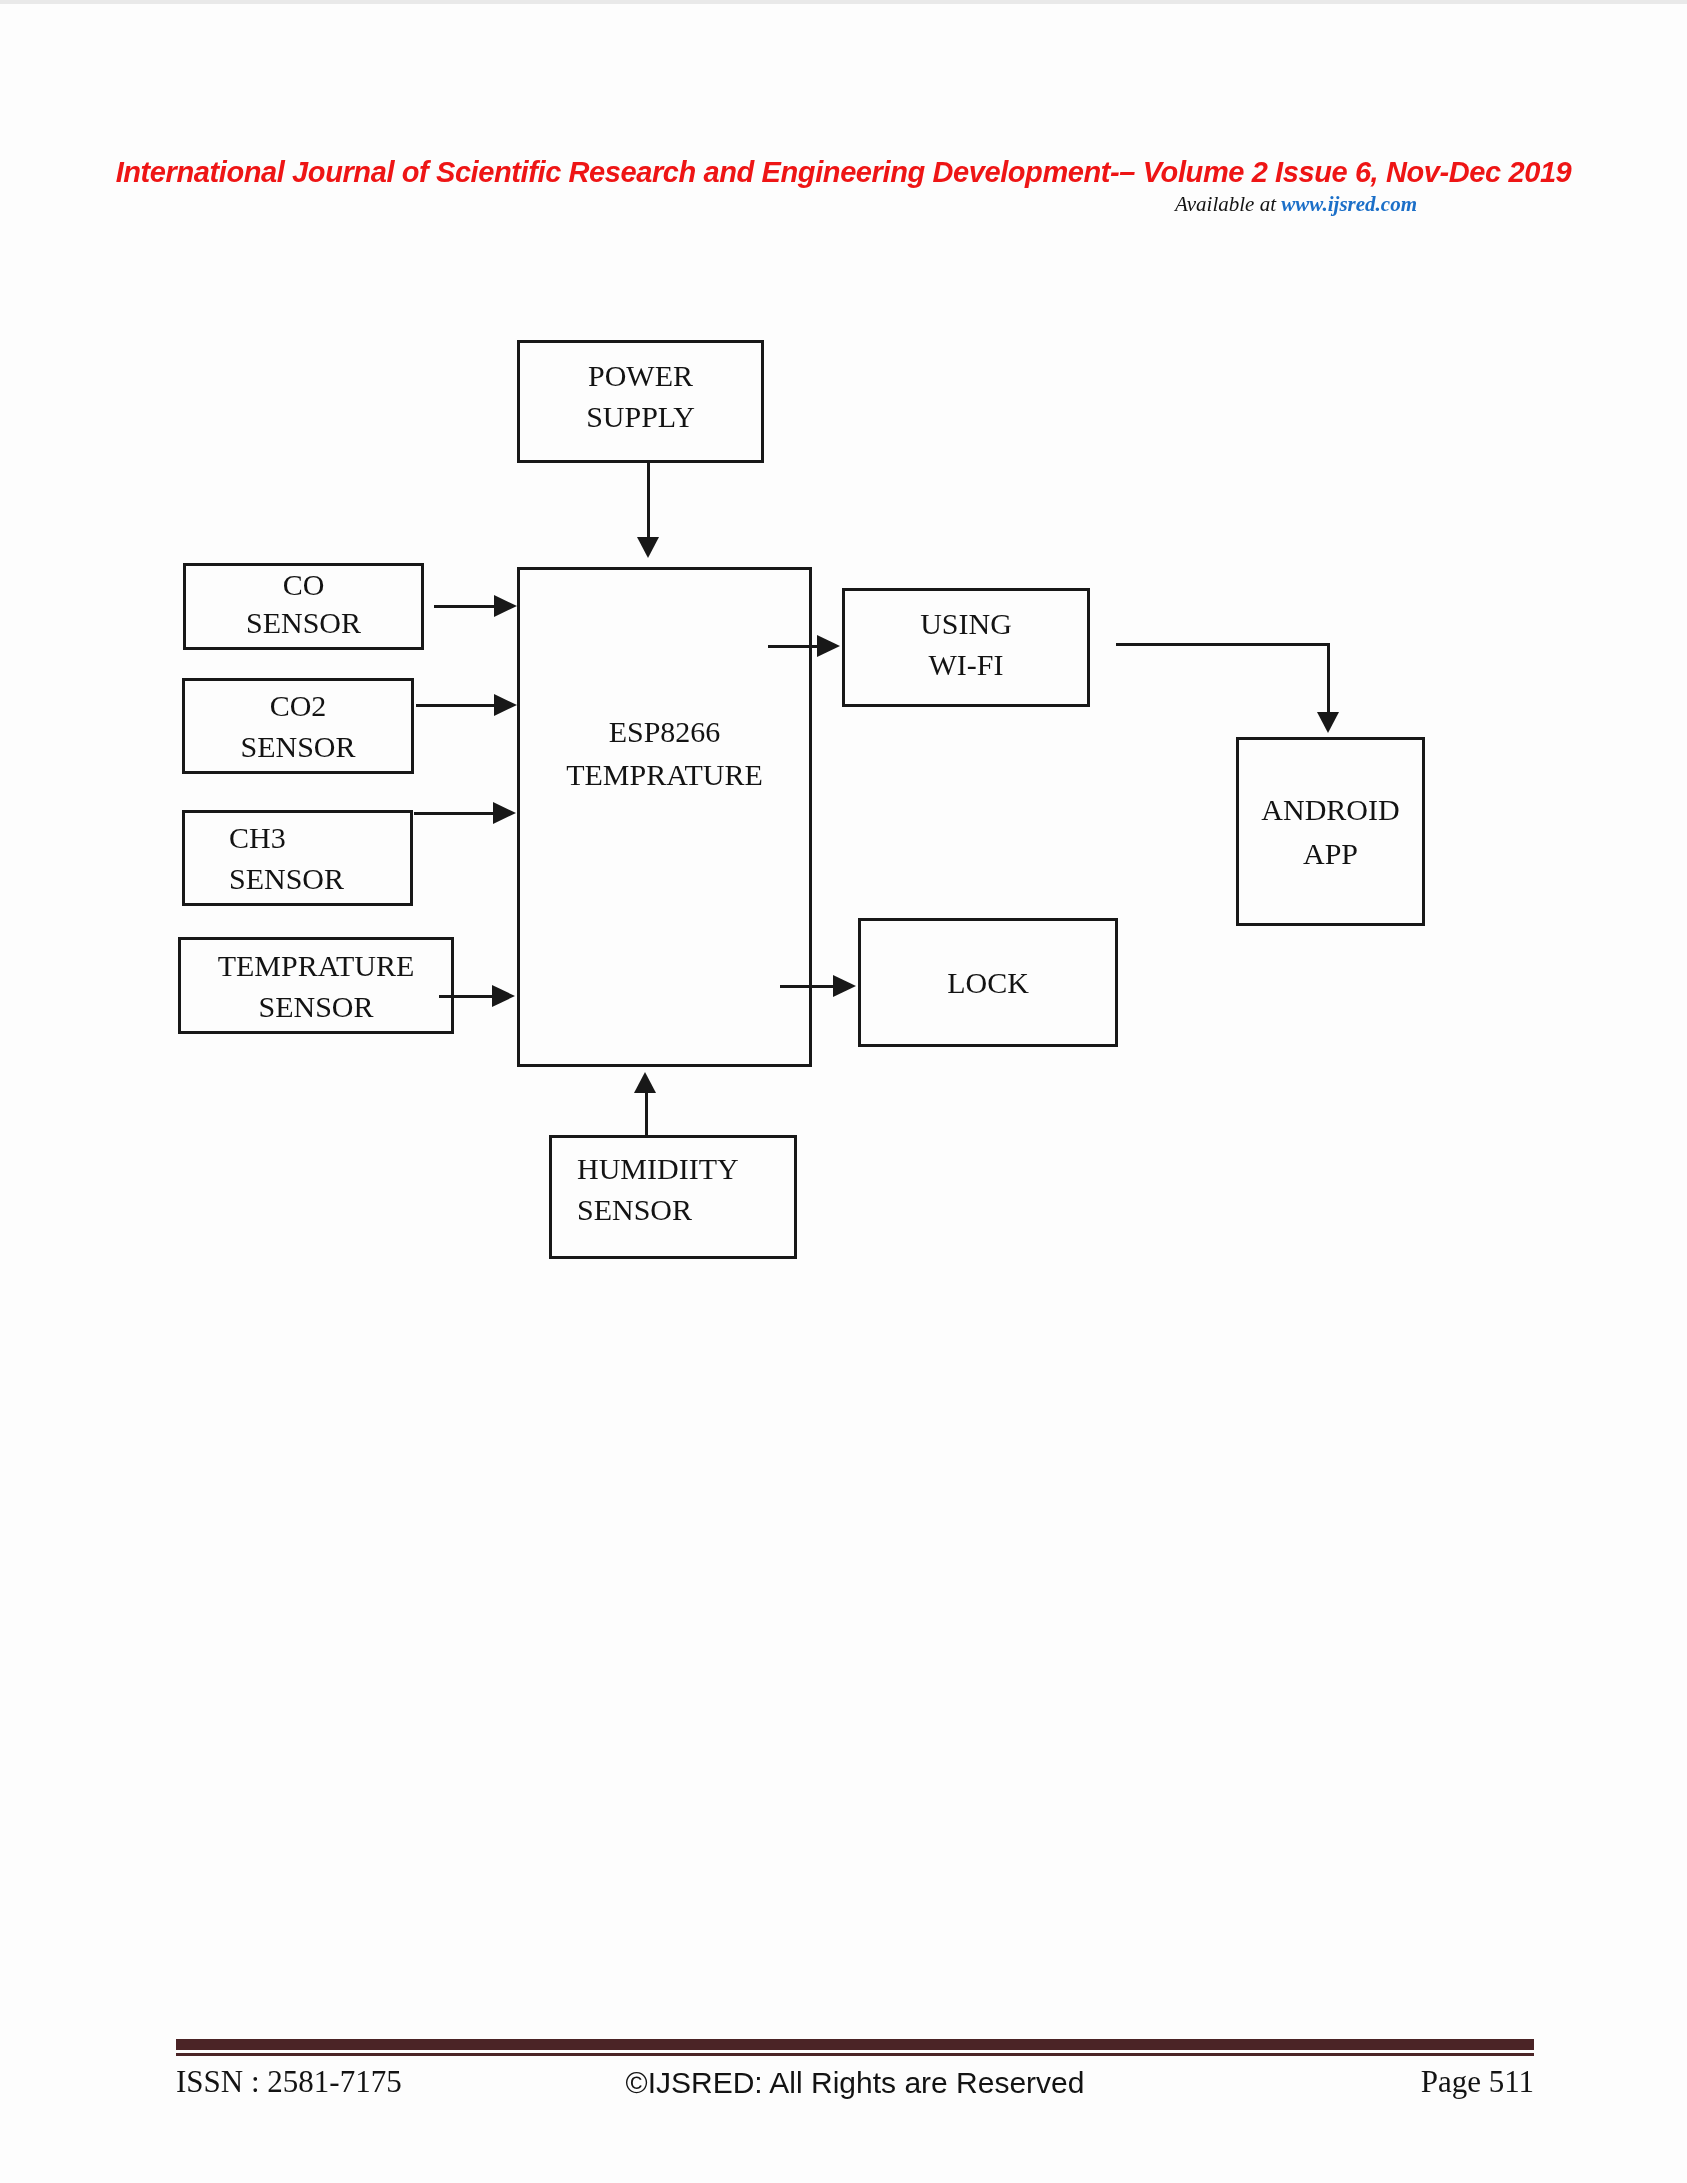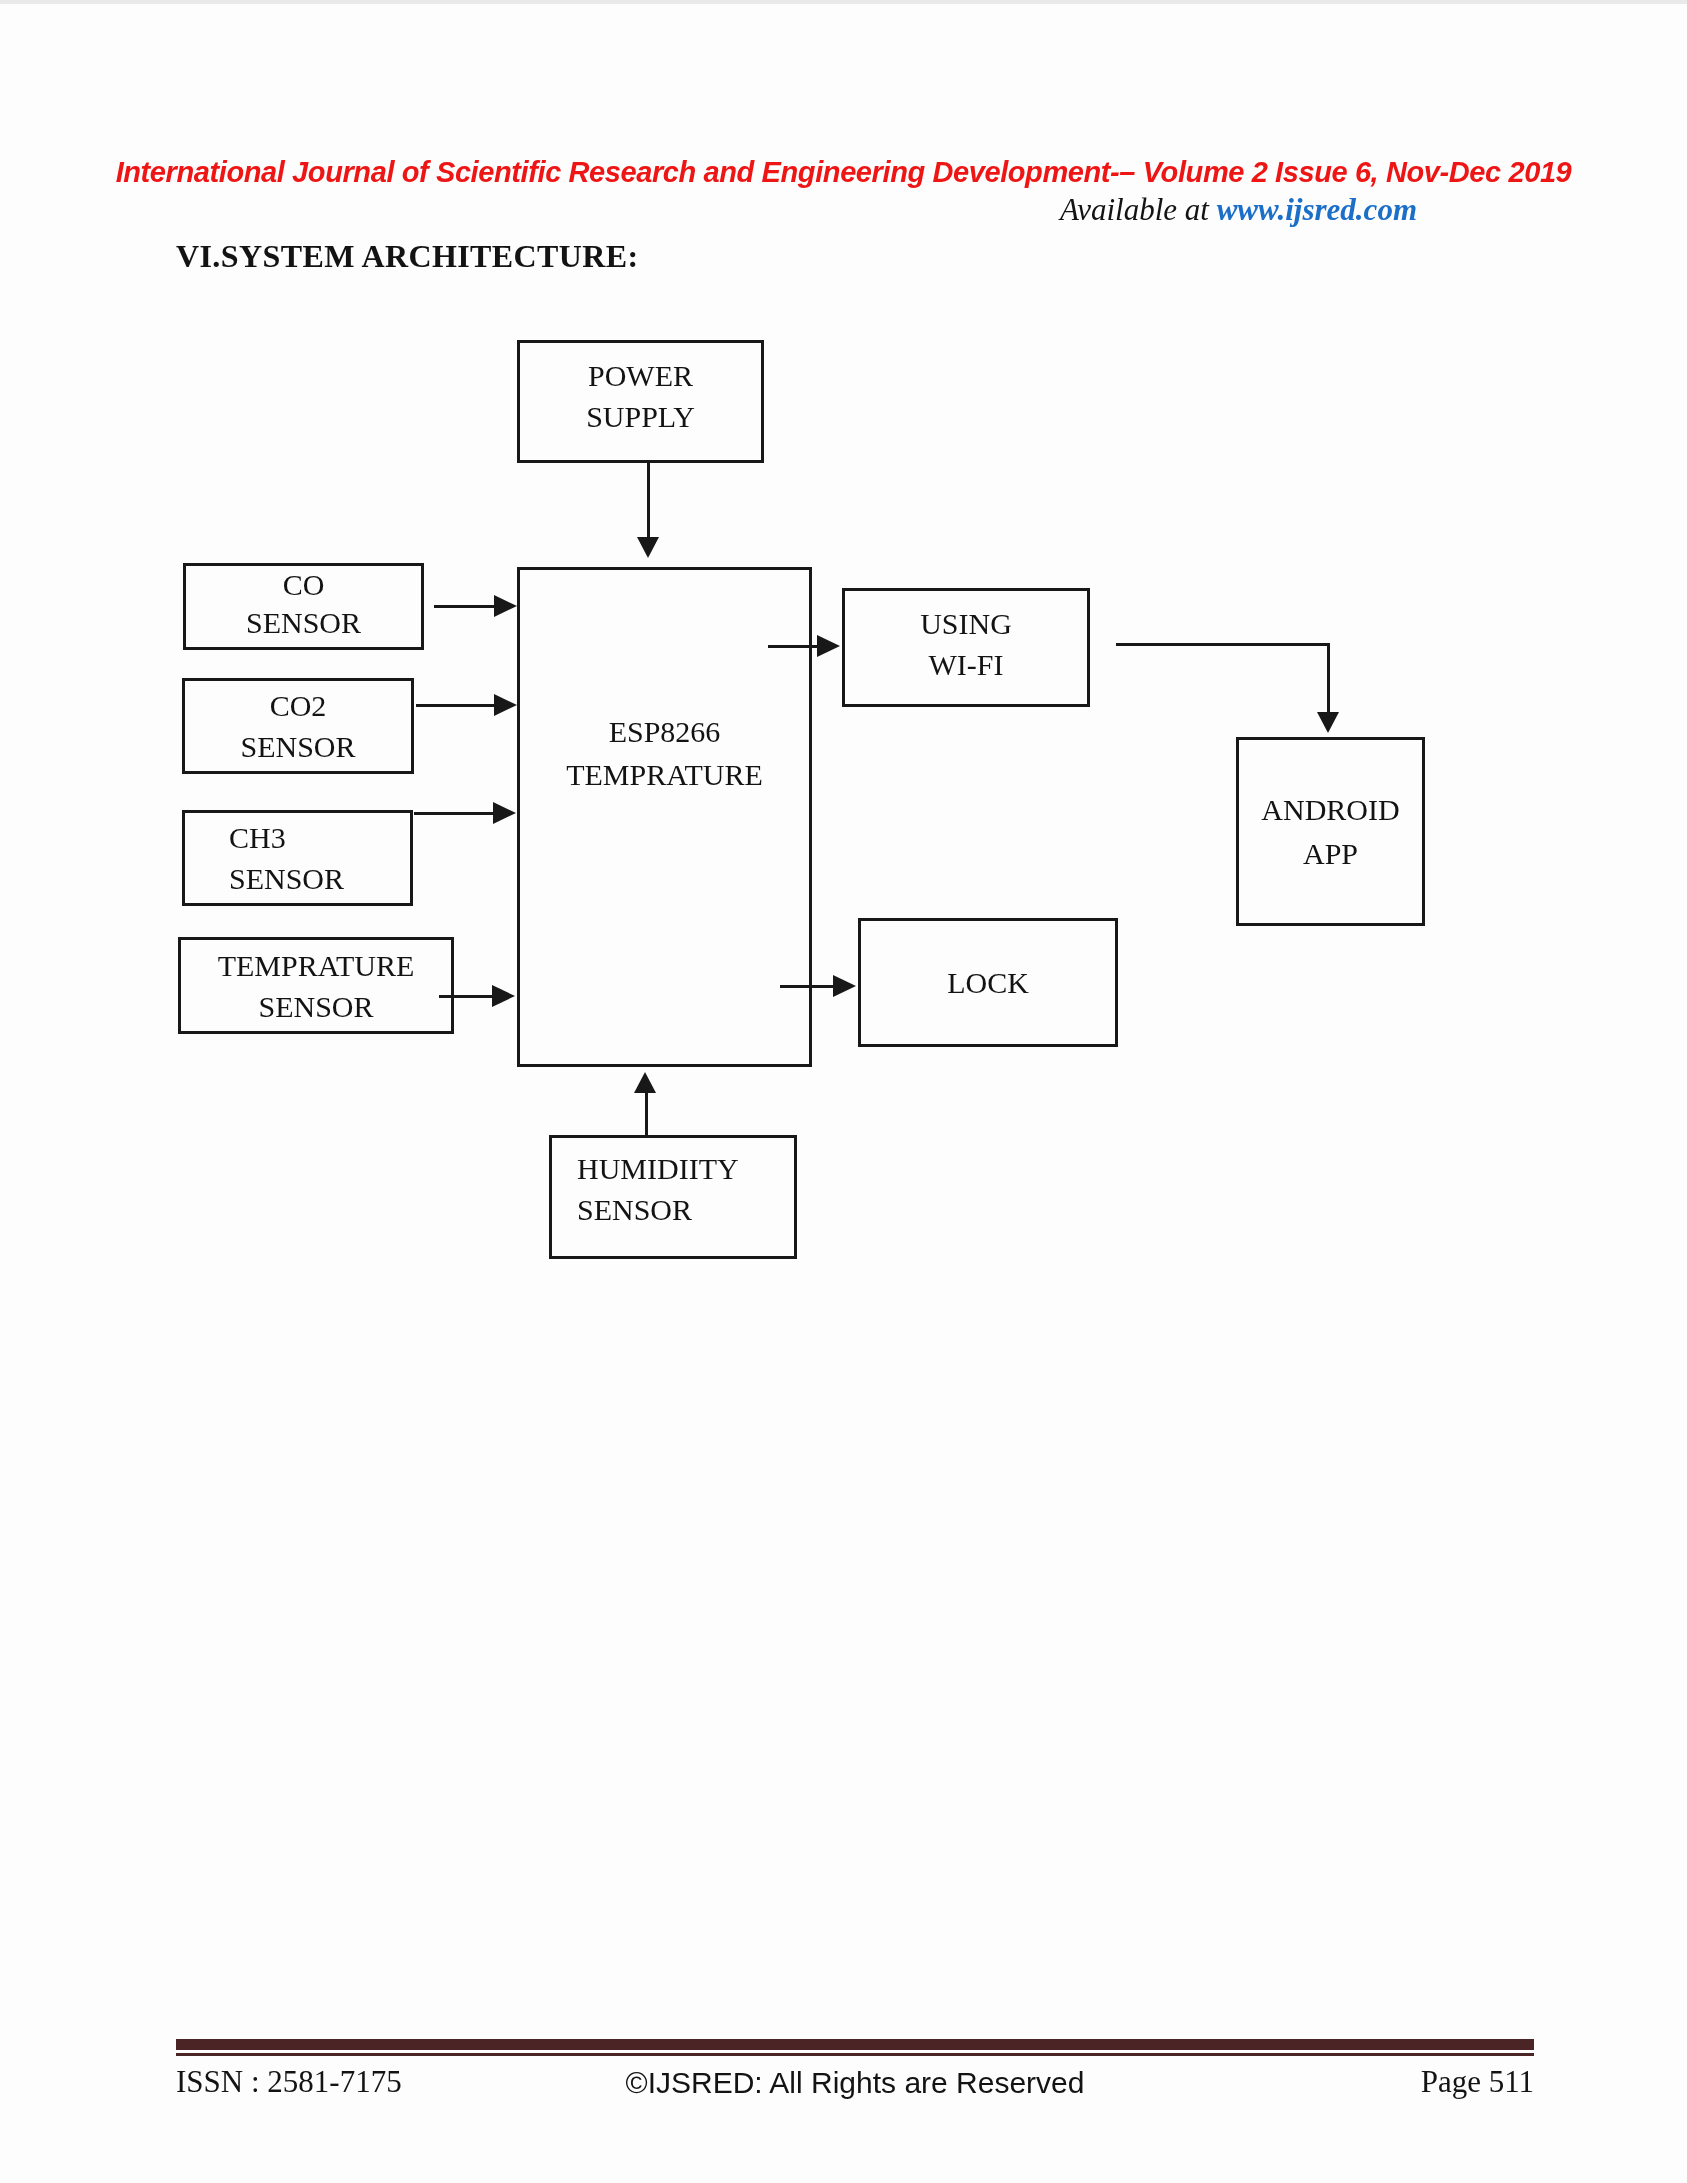--- a/index.html
+++ b/index.html
@@ -19,21 +19,21 @@
     position:absolute; top:152px; left:0; width:100%;
     text-align:center;
     font-family:"Liberation Sans", sans-serif;
     font-weight:bold; font-style:italic;
     font-size:29px; letter-spacing:-0.4px;
     color:#ee1515;
     white-space:nowrap;
   }
   .available-line {
     position:absolute; top:188px; right:270px;
-    font-style:italic; font-size:31px;
+    font-style:italic; font-size:21px;
     white-space:nowrap;
   }
   .available-link {
     color:#1b6fc8; font-weight:bold;
     text-decoration:none;
   }
   .section-title {
     position:absolute; top:234px; left:176px;
     font-weight:bold; font-size:32px;
     letter-spacing:0.4px;
@@ -89,21 +89,20 @@
 </head>
 <body>
 
 <div class="page">
 
   <div class="journal-line">International Journal of Scientific Research and Engineering Development-– Volume 2 Issue 6, Nov-Dec 2019</div>
   <div class="available-line">
     <span>Available at </span><a href="#" class="available-link">www.ijsred.com</a>
   </div>
 
-  <div class="section-title">VI.SYSTEM ARCHITECTURE:</div>
 
   <div class="diagram">
 
     <div class="node n-power">
       <div>POWER</div>
       <div>SUPPLY</div>
     </div>
 
     <div class="node n-co">
       <div>CO</div>

